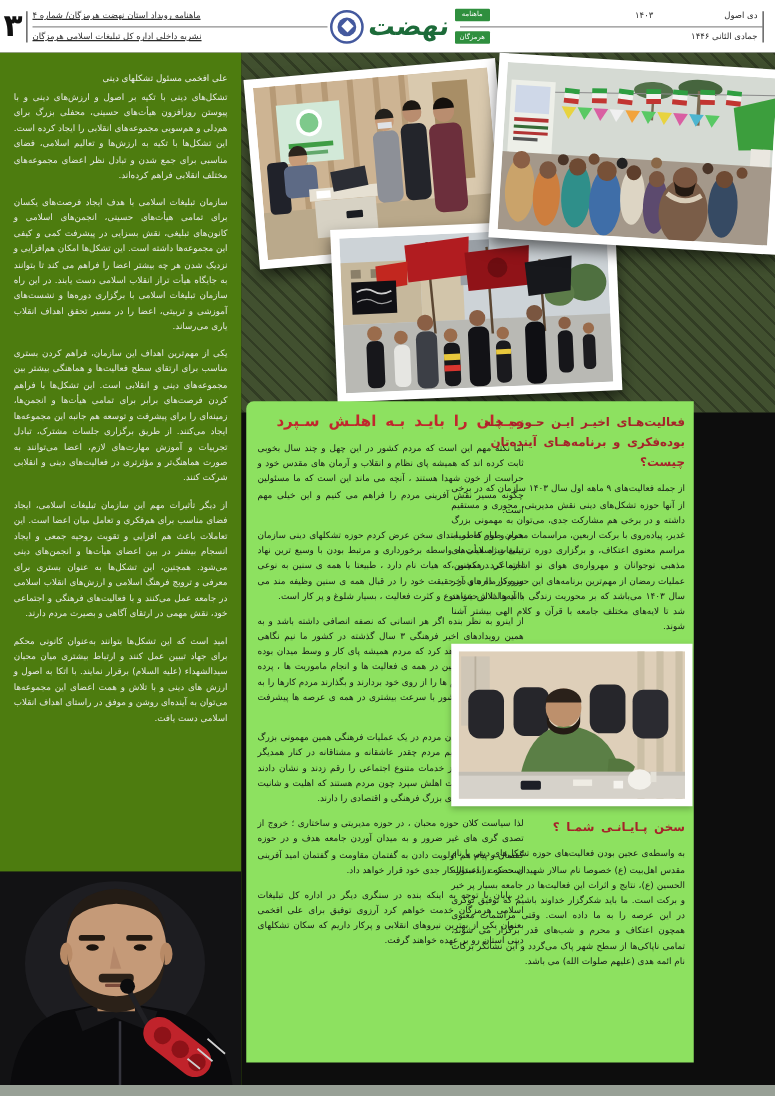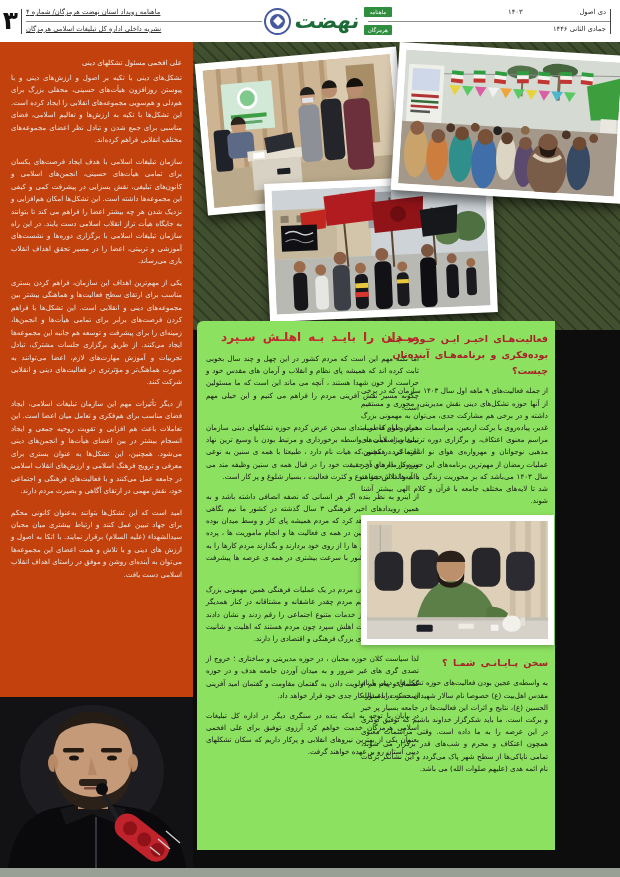--- a/index.html
+++ b/index.html
@@ -23,21 +23,21 @@
 .date1{display:flex;justify-content:space-between;padding-left:8px;}
 .logo{position:absolute;left:262px;top:2px;width:106px;height:38px;background:#fff;z-index:6;display:flex;align-items:center;gap:4px;padding:2px;}
 .emblem{width:27px;height:27px;border-radius:50%;background:#fff;border:2px solid #44599e;position:relative;flex:0 0 auto;}
 .emblem i{position:absolute;inset:4px;border-radius:50%;background:#44599e;display:block;}
 .emblem i::after{content:"";position:absolute;left:50%;top:50%;width:7px;height:7px;background:#fff;transform:translate(-50%,-50%) rotate(45deg);}
 .logo-script{font-size:21px;font-weight:bold;color:#1c6b39;transform:skewX(-8deg);line-height:1;flex:1;text-align:center;}
 .logo-tags{display:flex;flex-direction:column;gap:8px;flex:0 0 auto;}
 .logo-tag{background:#2f8f3e;color:#fff;font-size:5.5px;padding:2px 4px;text-align:center;border-radius:1px;white-space:nowrap;}
 
 
-.left-panel{position:absolute;left:0;top:42px;width:193px;height:826px;background:#c2410c;padding:17px 11px 0;overflow:hidden;z-index:2;}
+.left-panel{position:absolute;left:0;top:42px;width:193px;height:826px;background:#4d7c0f;padding:17px 11px 0;overflow:hidden;z-index:2;}
 .kicker{color:#efefef;font-size:7px;direction:rtl;text-align:right;margin-bottom:5px;}
 .headline{color:#ccd84f;font-size:11.5px;line-height:1.62;direction:rtl;text-align:right;font-weight:bold;margin-bottom:11px;}
 .headline span{display:block;}
 .lp{color:#e8e8e8;font-size:7px;line-height:1.78;direction:rtl;text-align:justify;margin-bottom:9px;}
 .photo-speaker{position:absolute;left:0;bottom:0;width:193px;height:171px;}
 .photo-speaker svg{display:block;width:100%;height:100%;}
 
 
 .photos-panel{position:absolute;left:193px;top:42px;width:427px;height:288px;background-color:#41502f;background-image:repeating-linear-gradient(45deg,rgba(0,0,0,.25) 0 2px,transparent 2px 9px);z-index:1;}
 .photo{position:absolute;background:#fff;padding:7px;box-shadow:0 6px 12px rgba(0,0,0,.55);}

